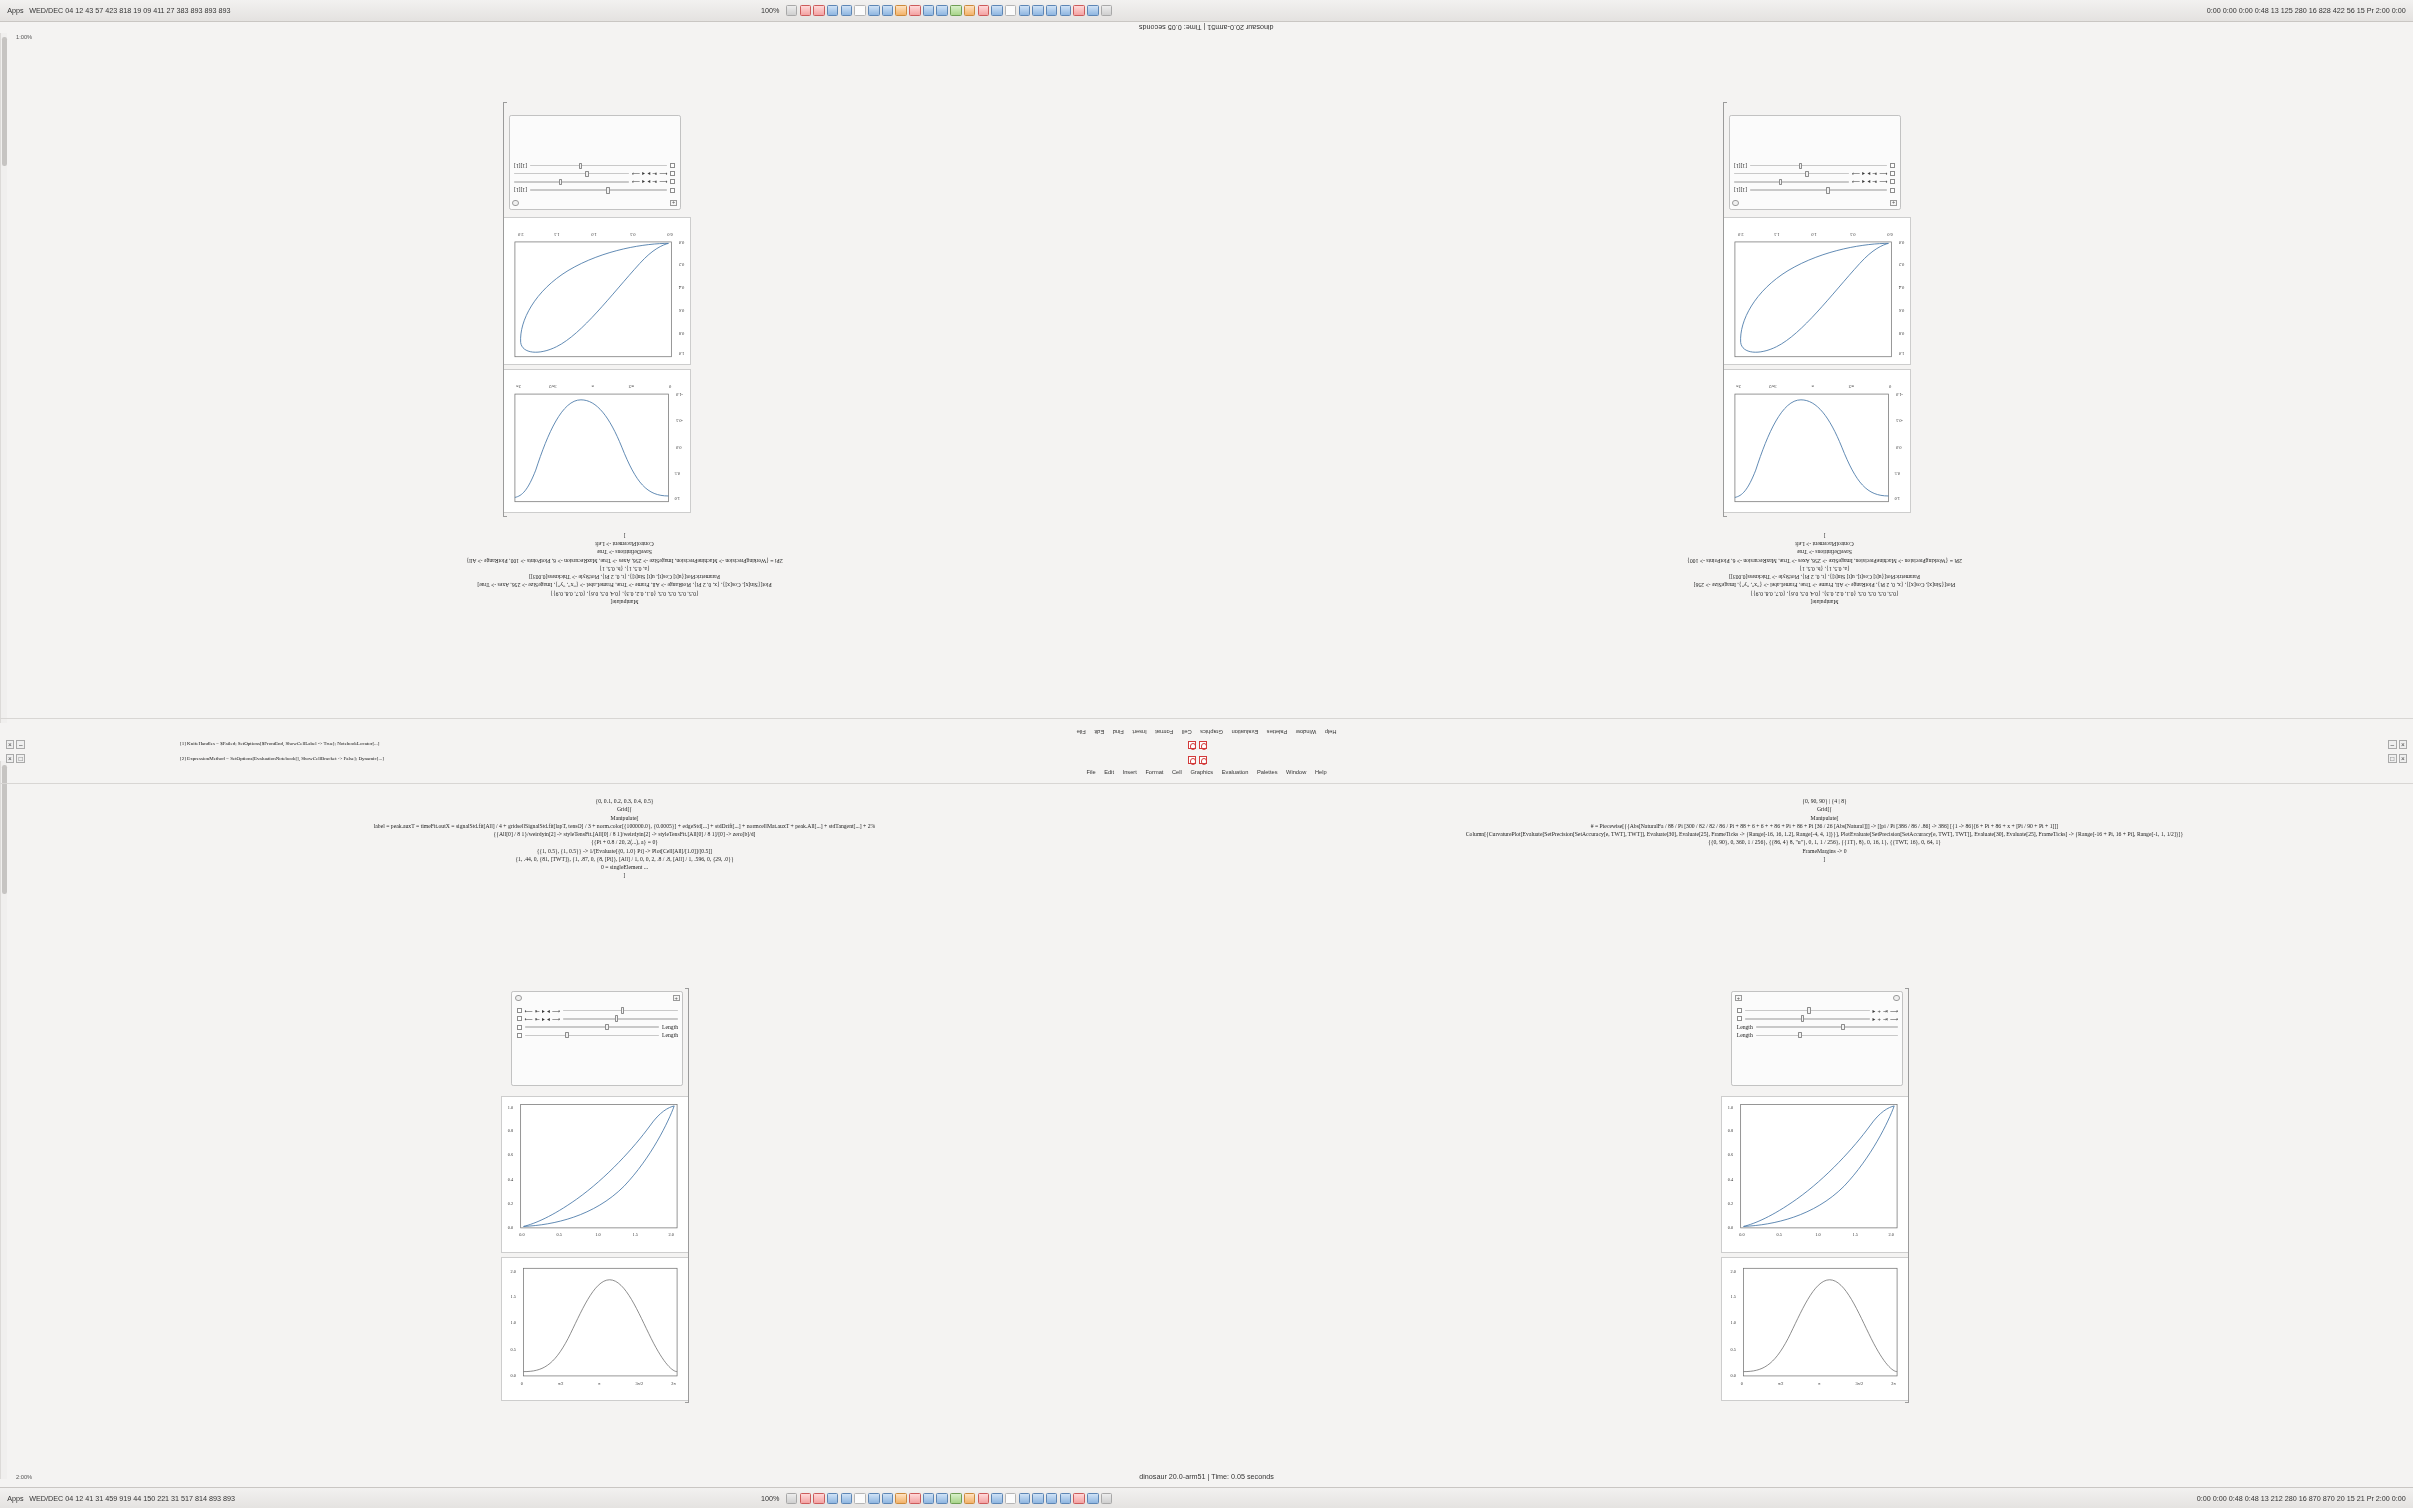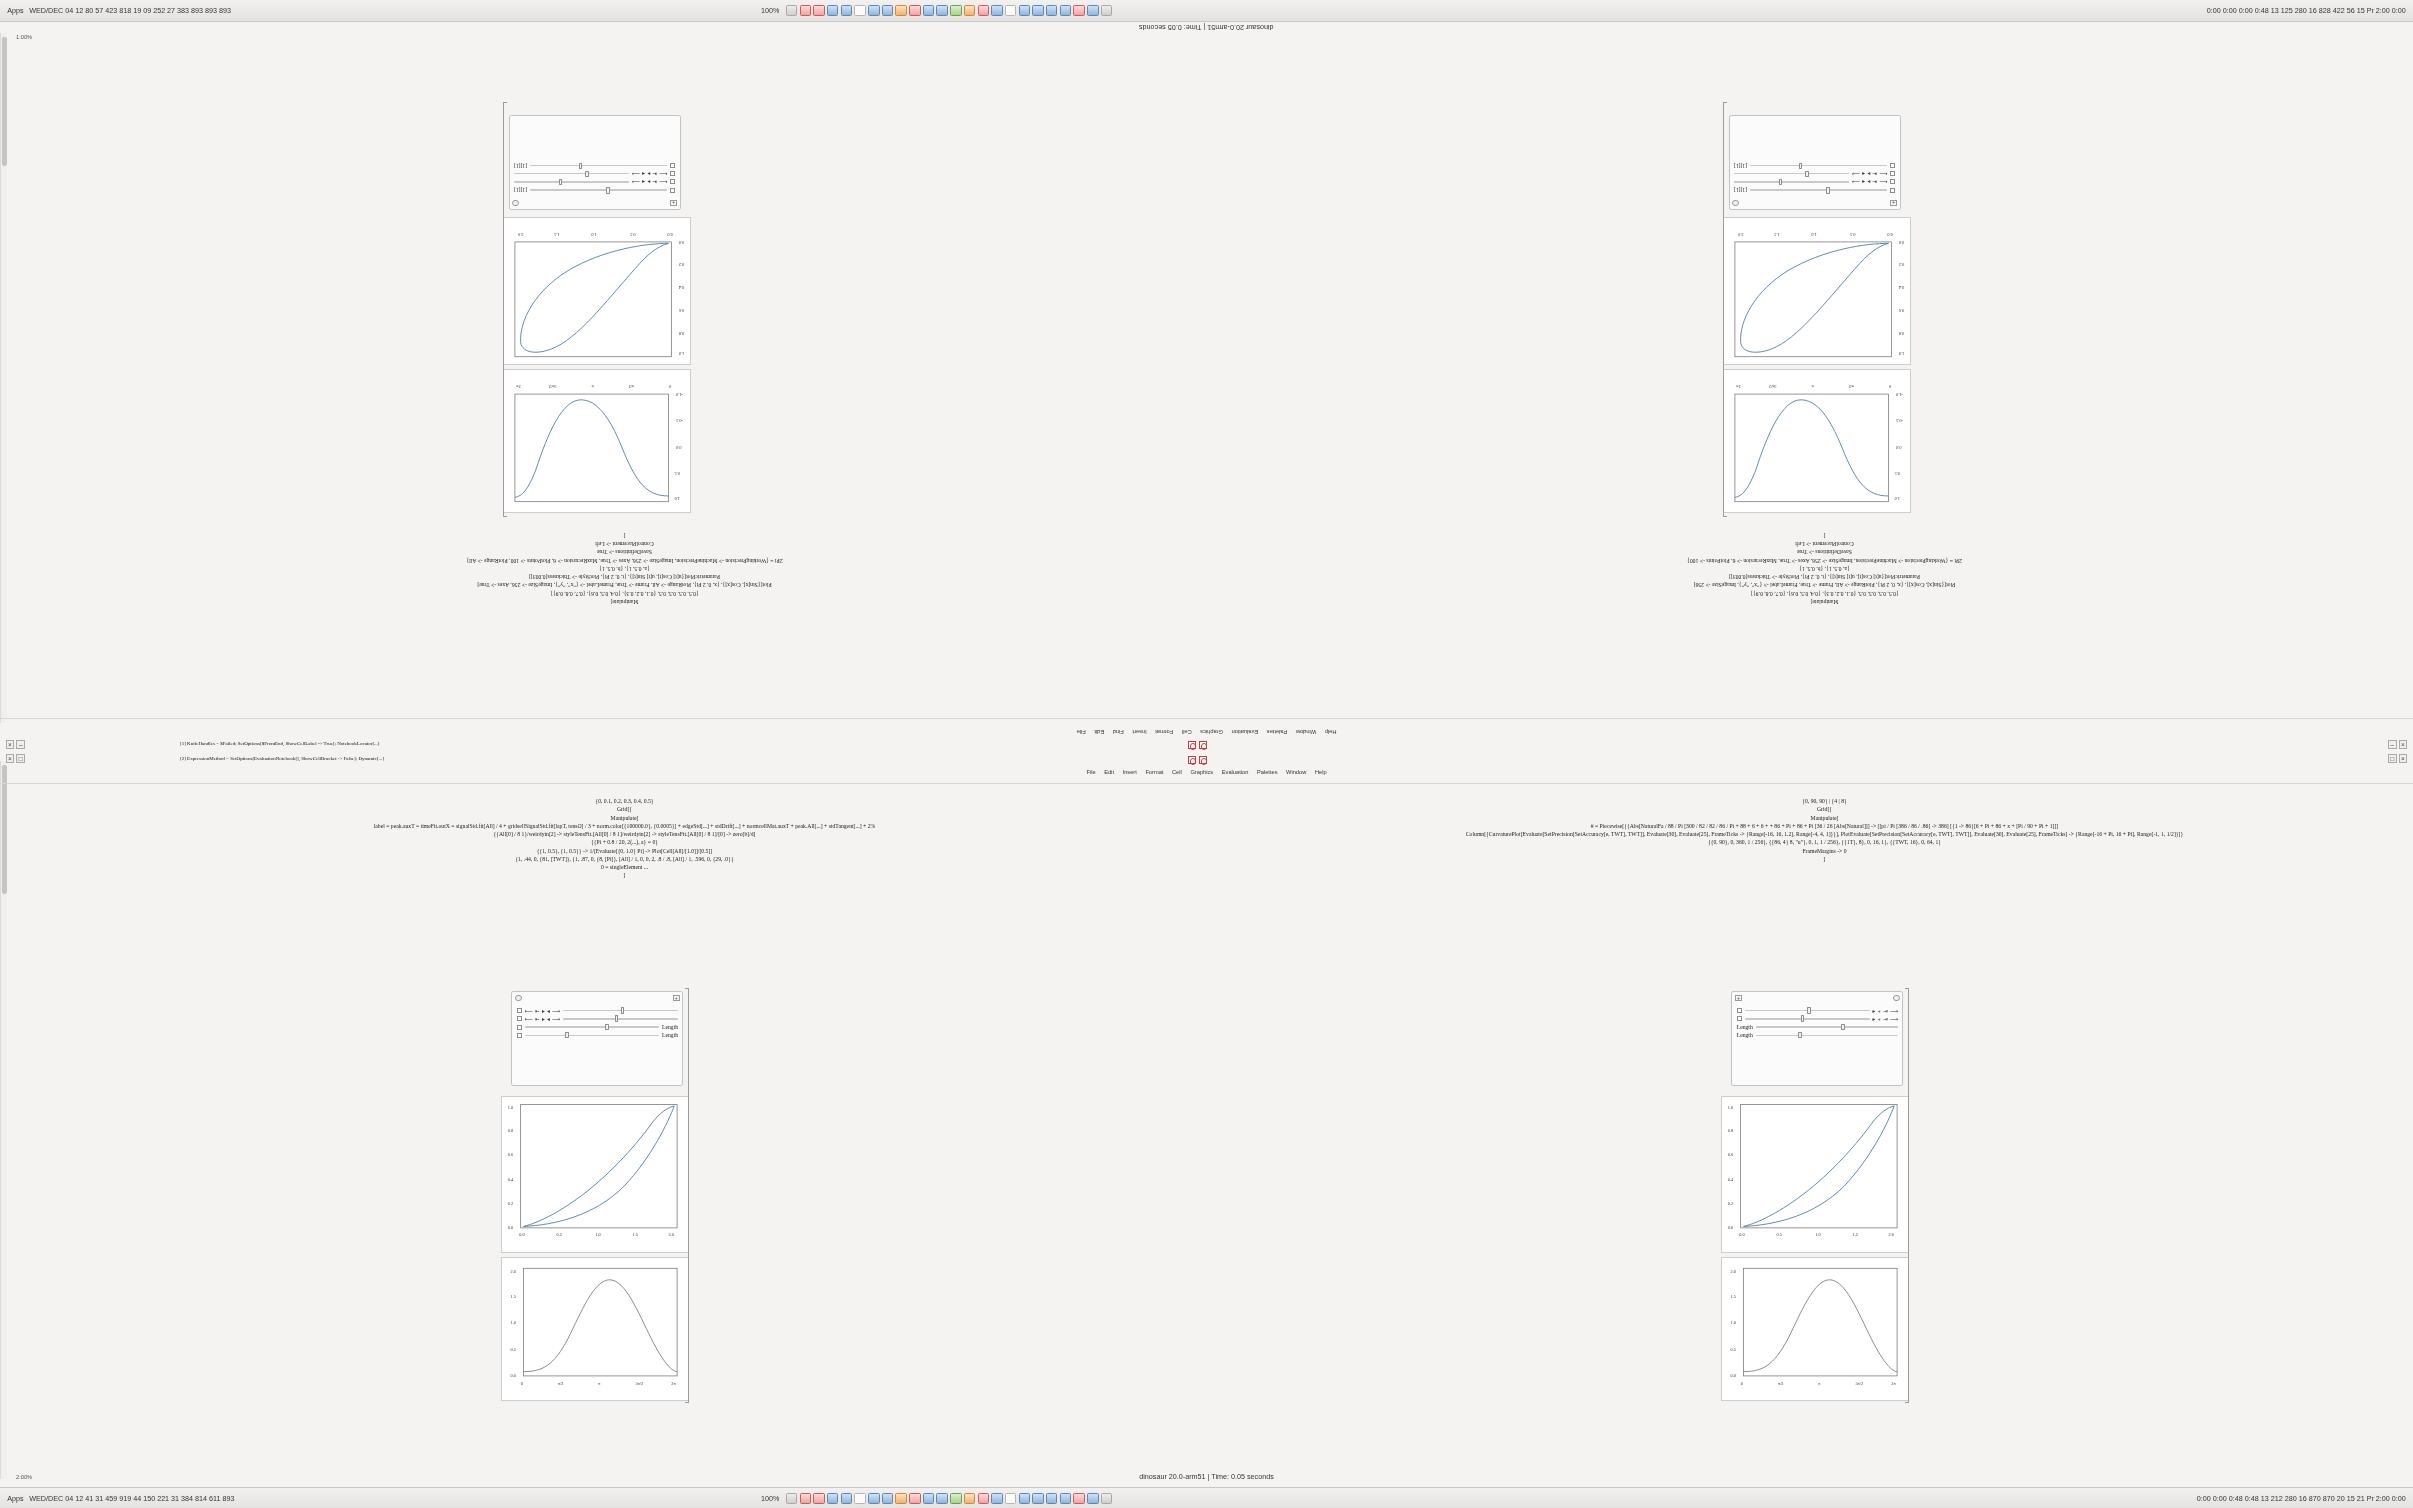--- a/index.html
+++ b/index.html
@@ -136,21 +136,21 @@
   .divider-line { position: absolute; background: #d8d6d4; }
 </style>
 </head>
 <body>
 
 <div id="screen">
 
   <div class="panel top">
     <div class="left-group">
       <span class="panel-text">Apps</span>
-      <span class="panel-text">WED/DEC 04   12  80  57  423  818  19  09  252  27  383  893  893  893</span>
+      <span class="panel-text">WED/DEC 04   12  43  57  423  818  19  09  411  27  383  893  893  893</span>
     </div>
     <div class="center-group">
       <span class="panel-text" style="margin-right:4.3px">100%</span>
       <span class="tiny-icon grey"></span>
       <span class="tiny-icon red"></span>
       <span class="tiny-icon red"></span>
       <span class="tiny-icon blue"></span>
       <span class="tiny-icon blue"></span>
       <span class="tiny-icon white"></span>
       <span class="tiny-icon blue"></span>
@@ -680,21 +680,21 @@
     <div class="cellbracket" style="left:188px;top:0px;height:415px;"></div>
   </div>
 
   <div style="position:absolute;left:0;top:1471px;width:2413px;height:11.5px;display:flex;align-items:center;justify-content:center;">
     <span style="font-size:7.2px;color:#333;">dinosaur 20.0-arm51 | Time: 0.05 seconds</span>
   </div>
 
   <div class="panel bottom">
     <div class="left-group">
       <span class="panel-text">Apps</span>
-      <span class="panel-text">WED/DEC 04   12  41  31  459  919  44  150  221  31  384 814 611 893</span>
+      <span class="panel-text">WED/DEC 04   12  41  31  459  919  44  150  221  31  517 814 893 893</span>
     </div>
     <div class="center-group">
       <span class="panel-text" style="margin-right:4.3px">100%</span>
       <span class="tiny-icon grey"></span>
       <span class="tiny-icon red"></span>
       <span class="tiny-icon red"></span>
       <span class="tiny-icon blue"></span>
       <span class="tiny-icon blue"></span>
       <span class="tiny-icon white"></span>
       <span class="tiny-icon blue"></span>

